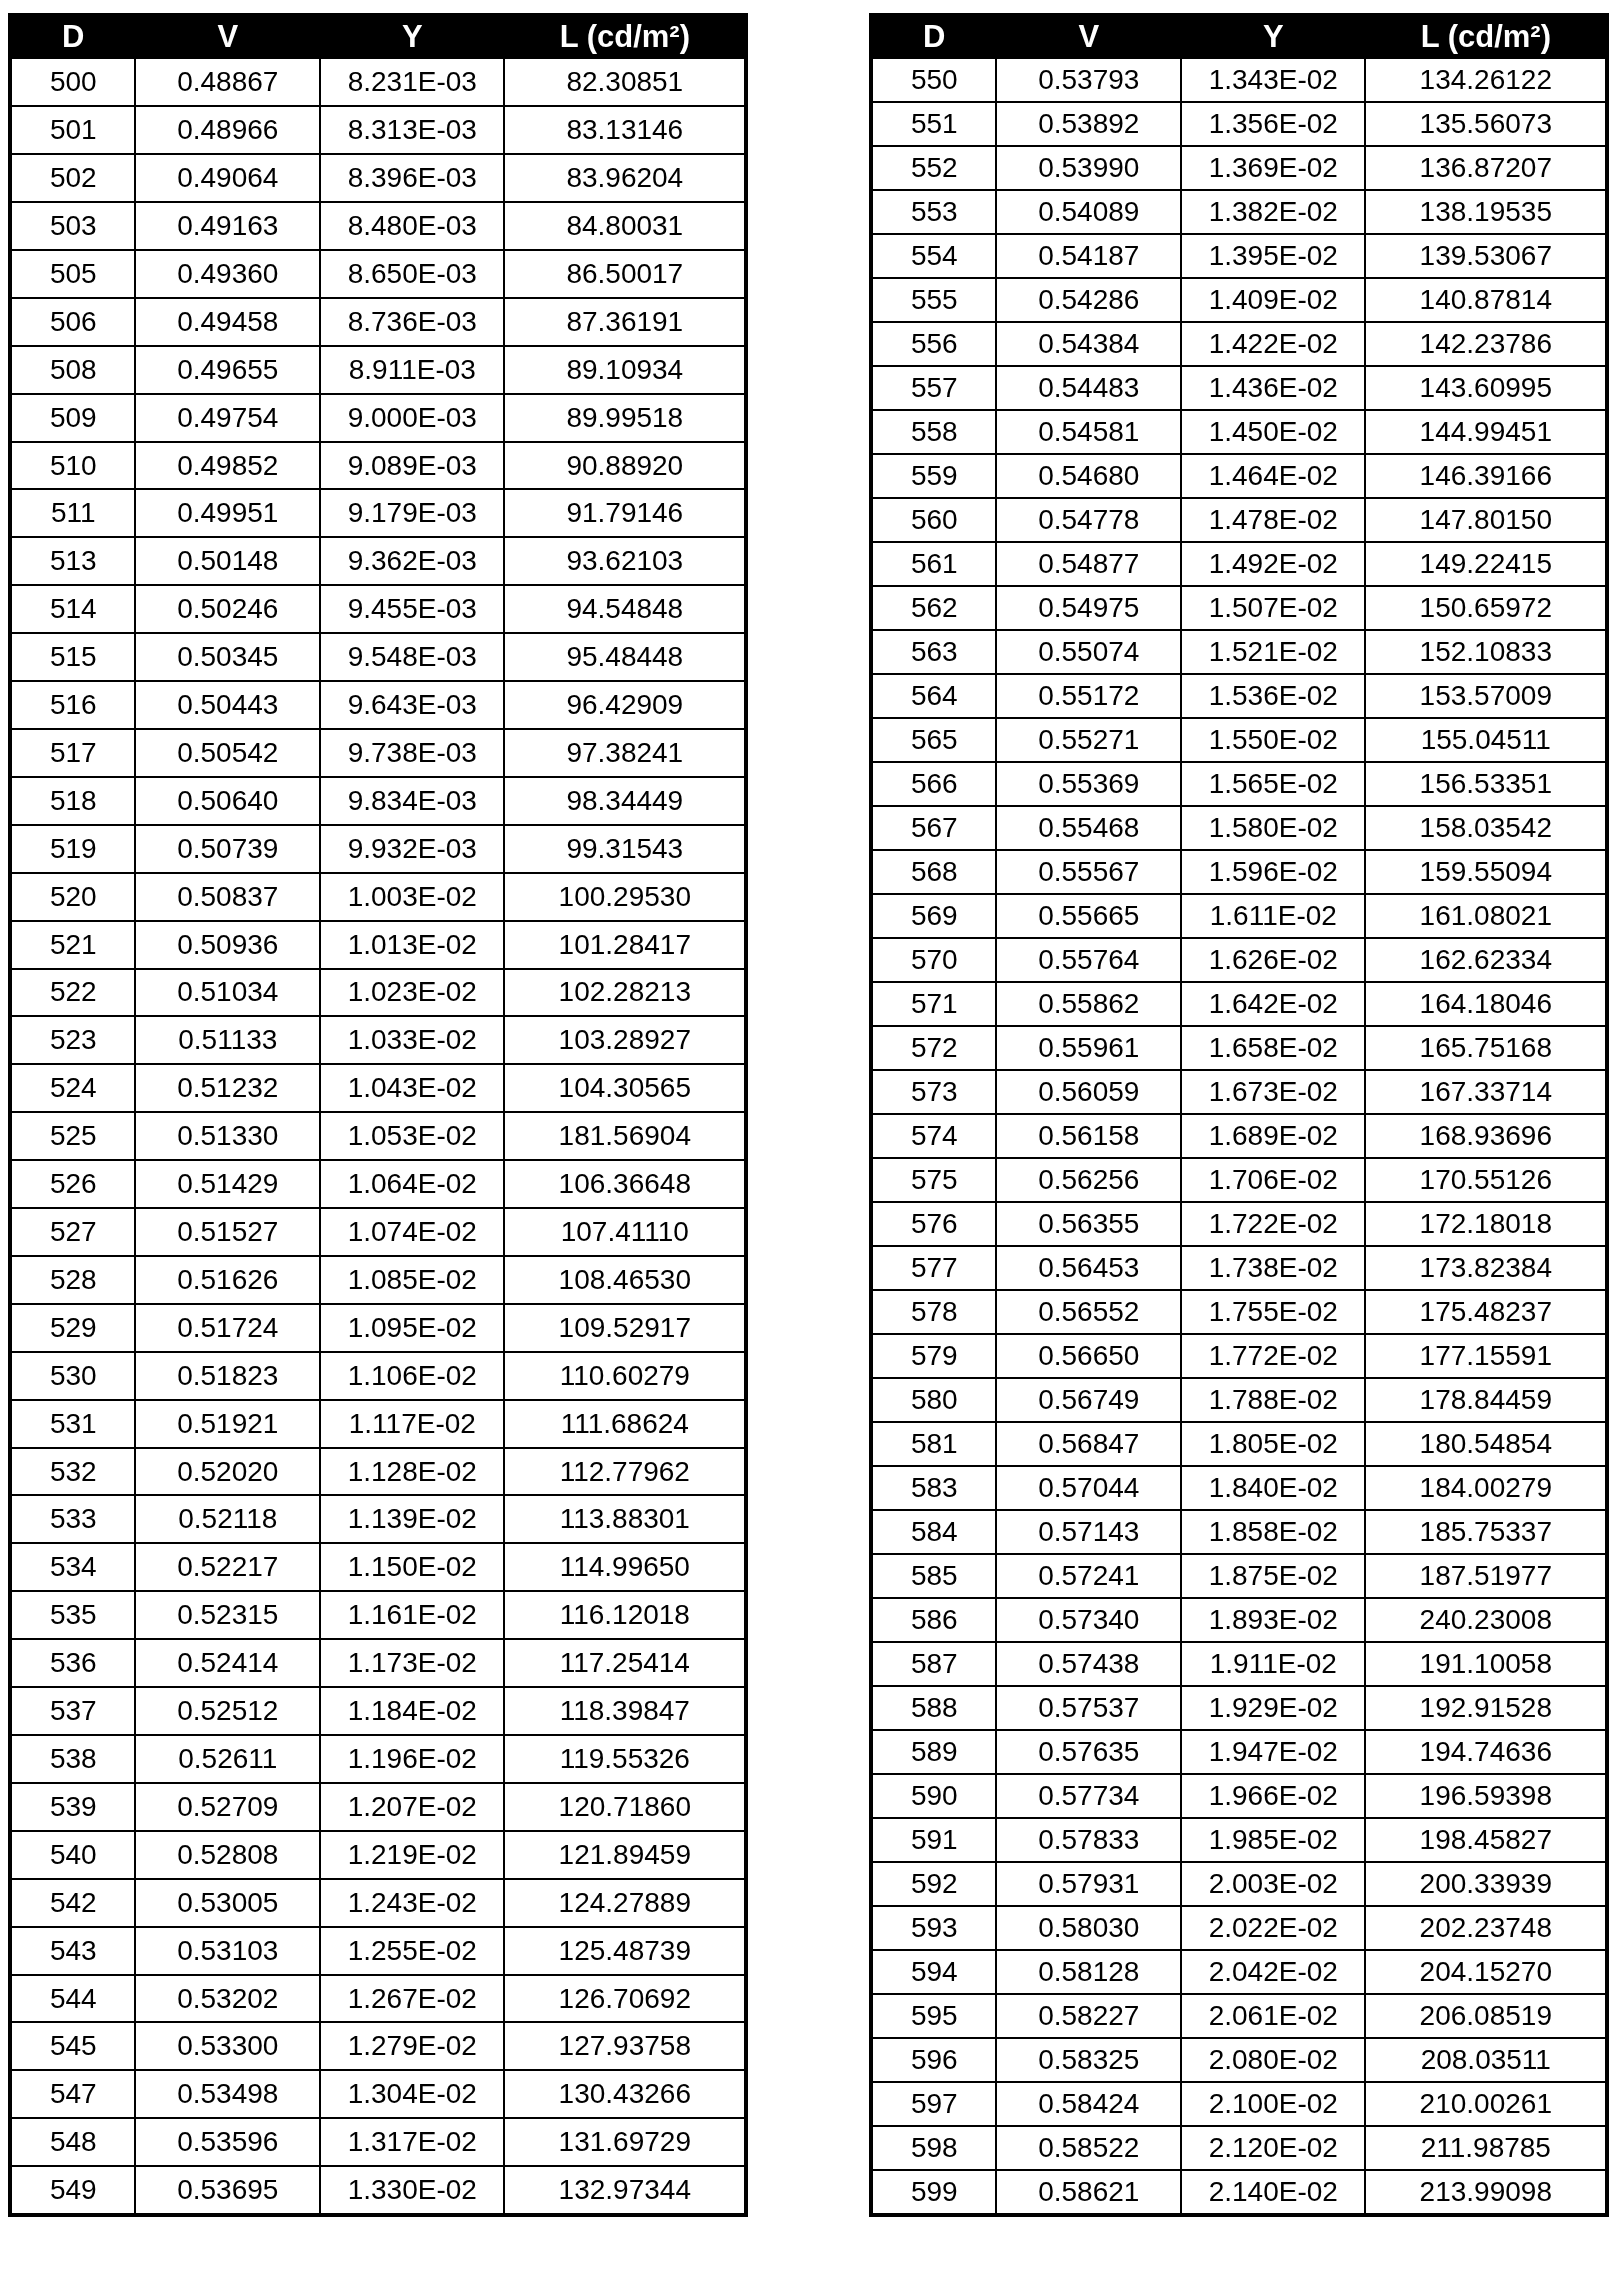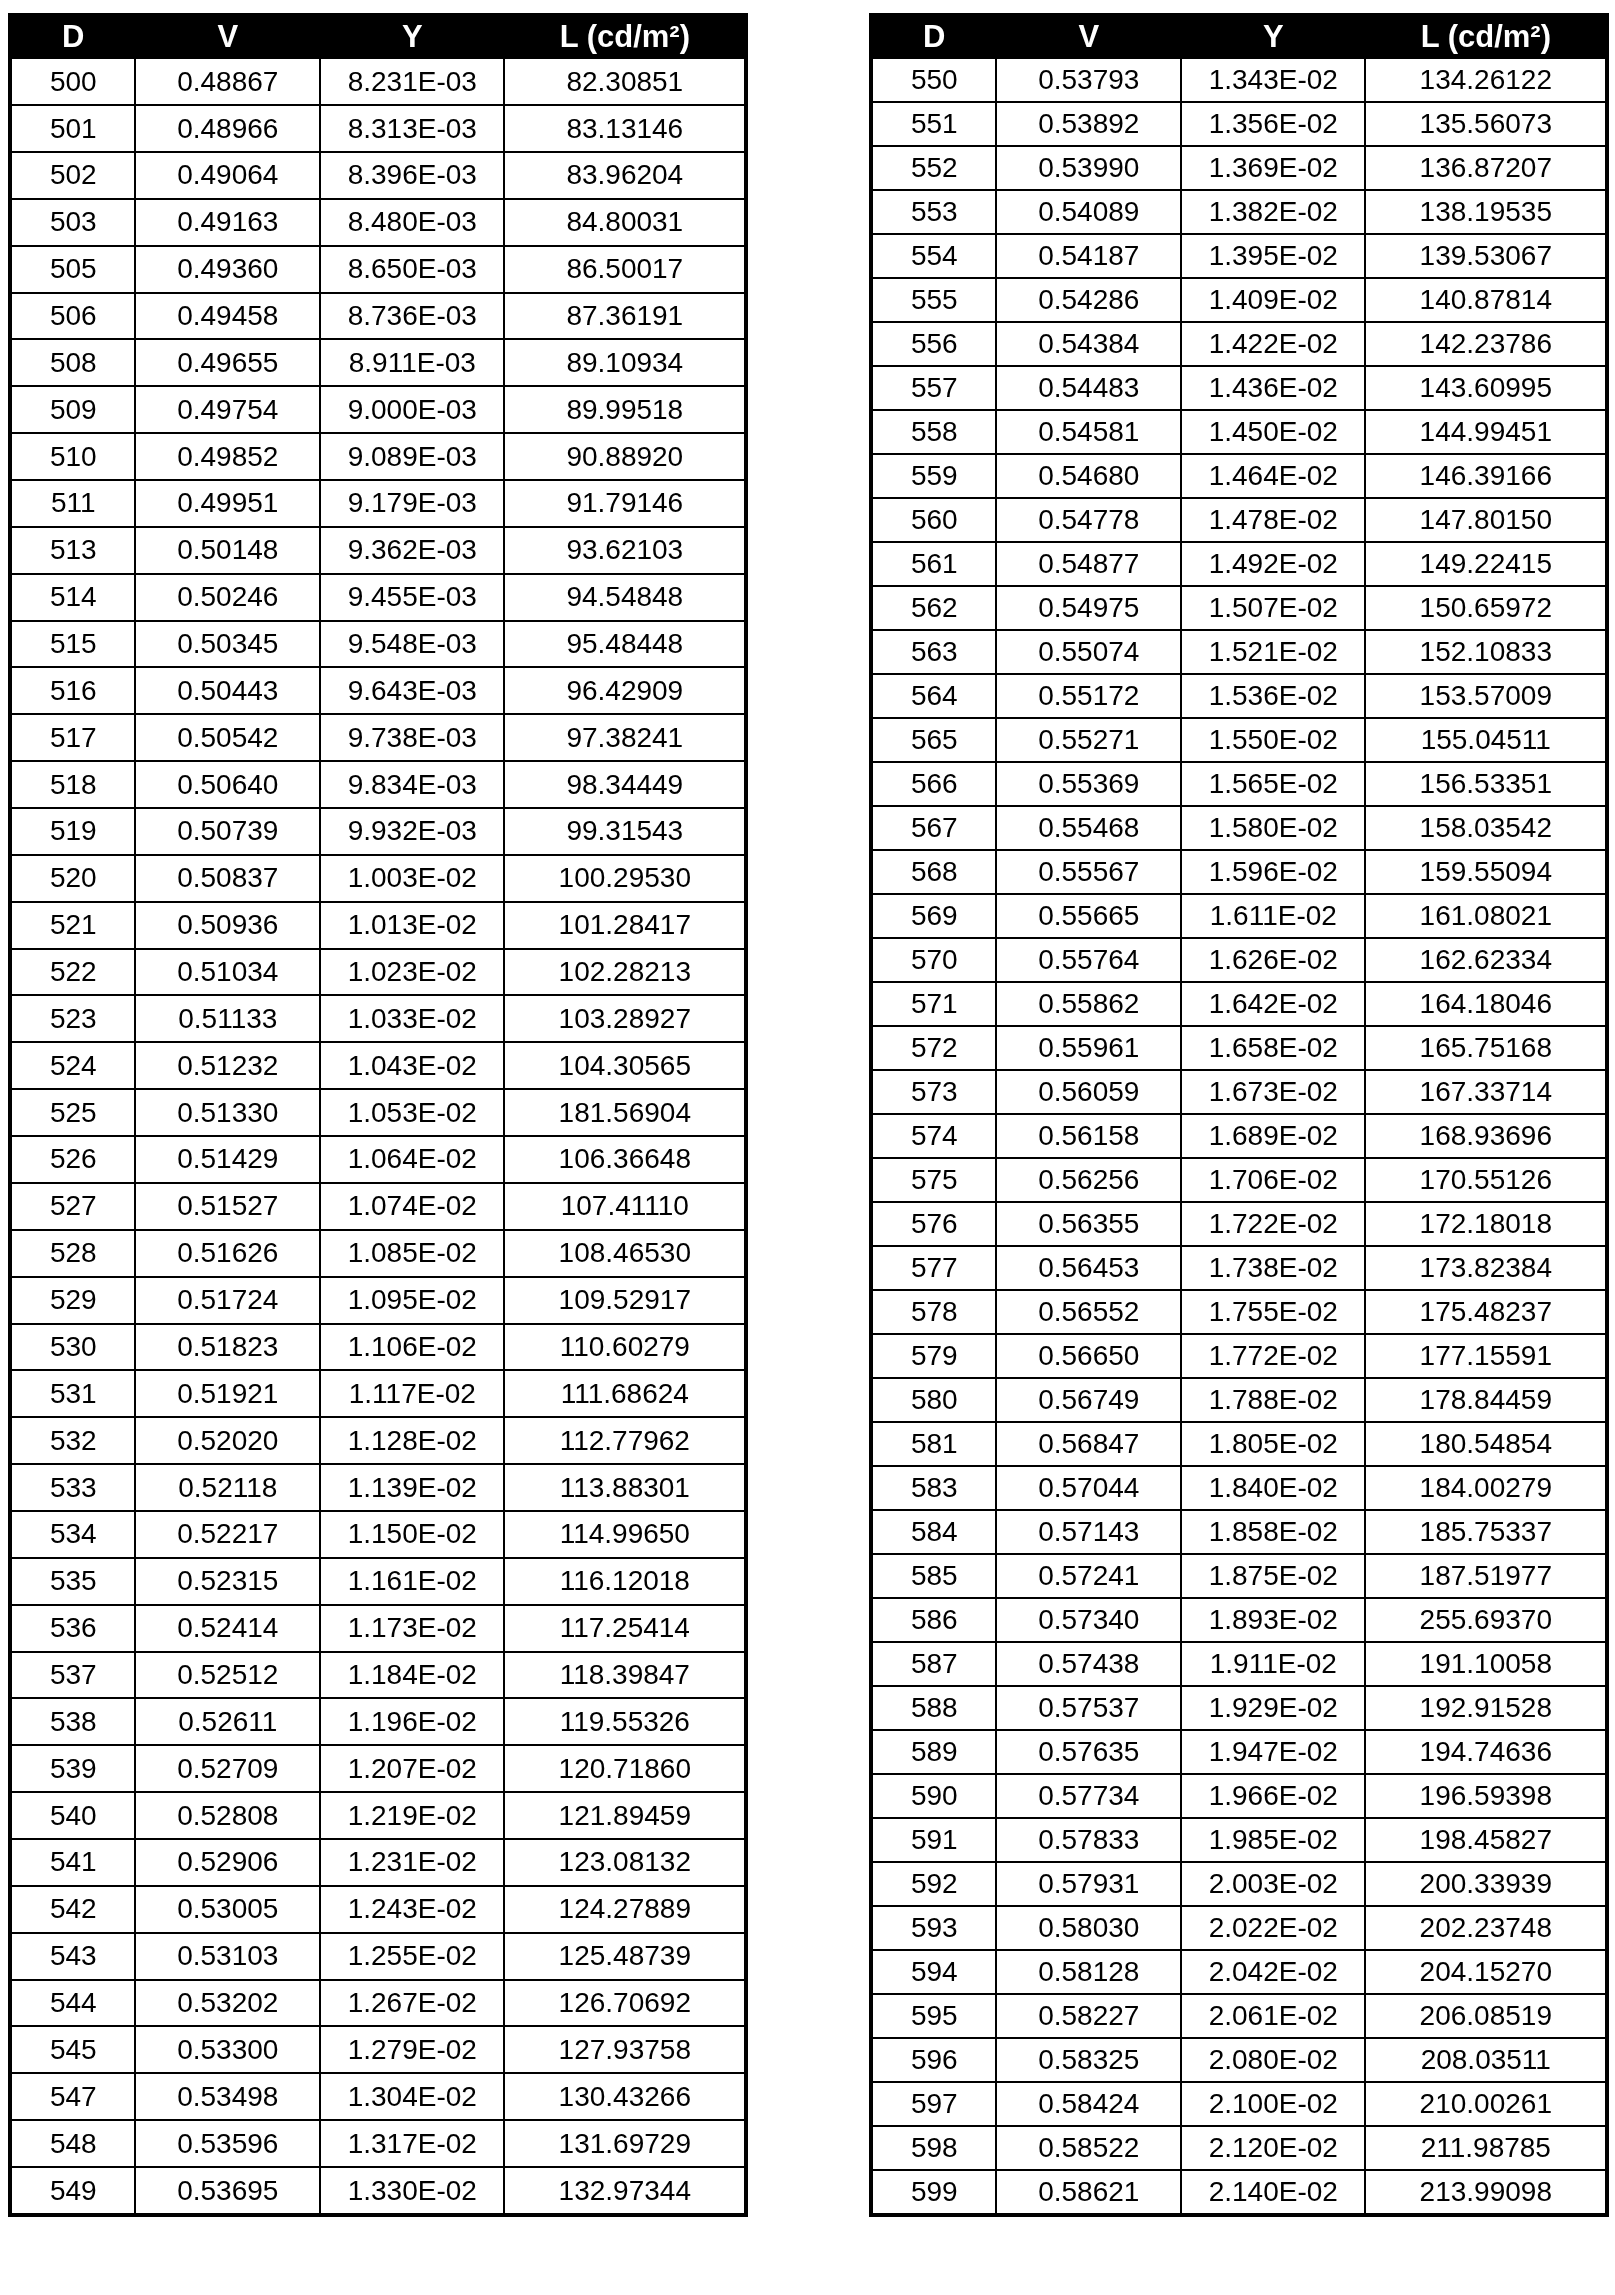--- a/index.html
+++ b/index.html
@@ -292,26 +292,20 @@
           <td>1.207E-02</td>
           <td>120.71860</td>
         </tr>
         <tr>
           <td>540</td>
           <td>0.52808</td>
           <td>1.219E-02</td>
           <td>121.89459</td>
         </tr>
         <tr>
-          <td>541</td>
-          <td>0.52906</td>
-          <td>1.231E-02</td>
-          <td>123.08132</td>
-        </tr>
-        <tr>
           <td>542</td>
           <td>0.53005</td>
           <td>1.243E-02</td>
           <td>124.27889</td>
         </tr>
         <tr>
           <td>543</td>
           <td>0.53103</td>
           <td>1.255E-02</td>
           <td>125.48739</td>
@@ -572,21 +566,21 @@
         <tr>
           <td>585</td>
           <td>0.57241</td>
           <td>1.875E-02</td>
           <td>187.51977</td>
         </tr>
         <tr>
           <td>586</td>
           <td>0.57340</td>
           <td>1.893E-02</td>
-          <td>255.69370</td>
+          <td>240.23008</td>
         </tr>
         <tr>
           <td>587</td>
           <td>0.57438</td>
           <td>1.911E-02</td>
           <td>191.10058</td>
         </tr>
         <tr>
           <td>588</td>
           <td>0.57537</td>

